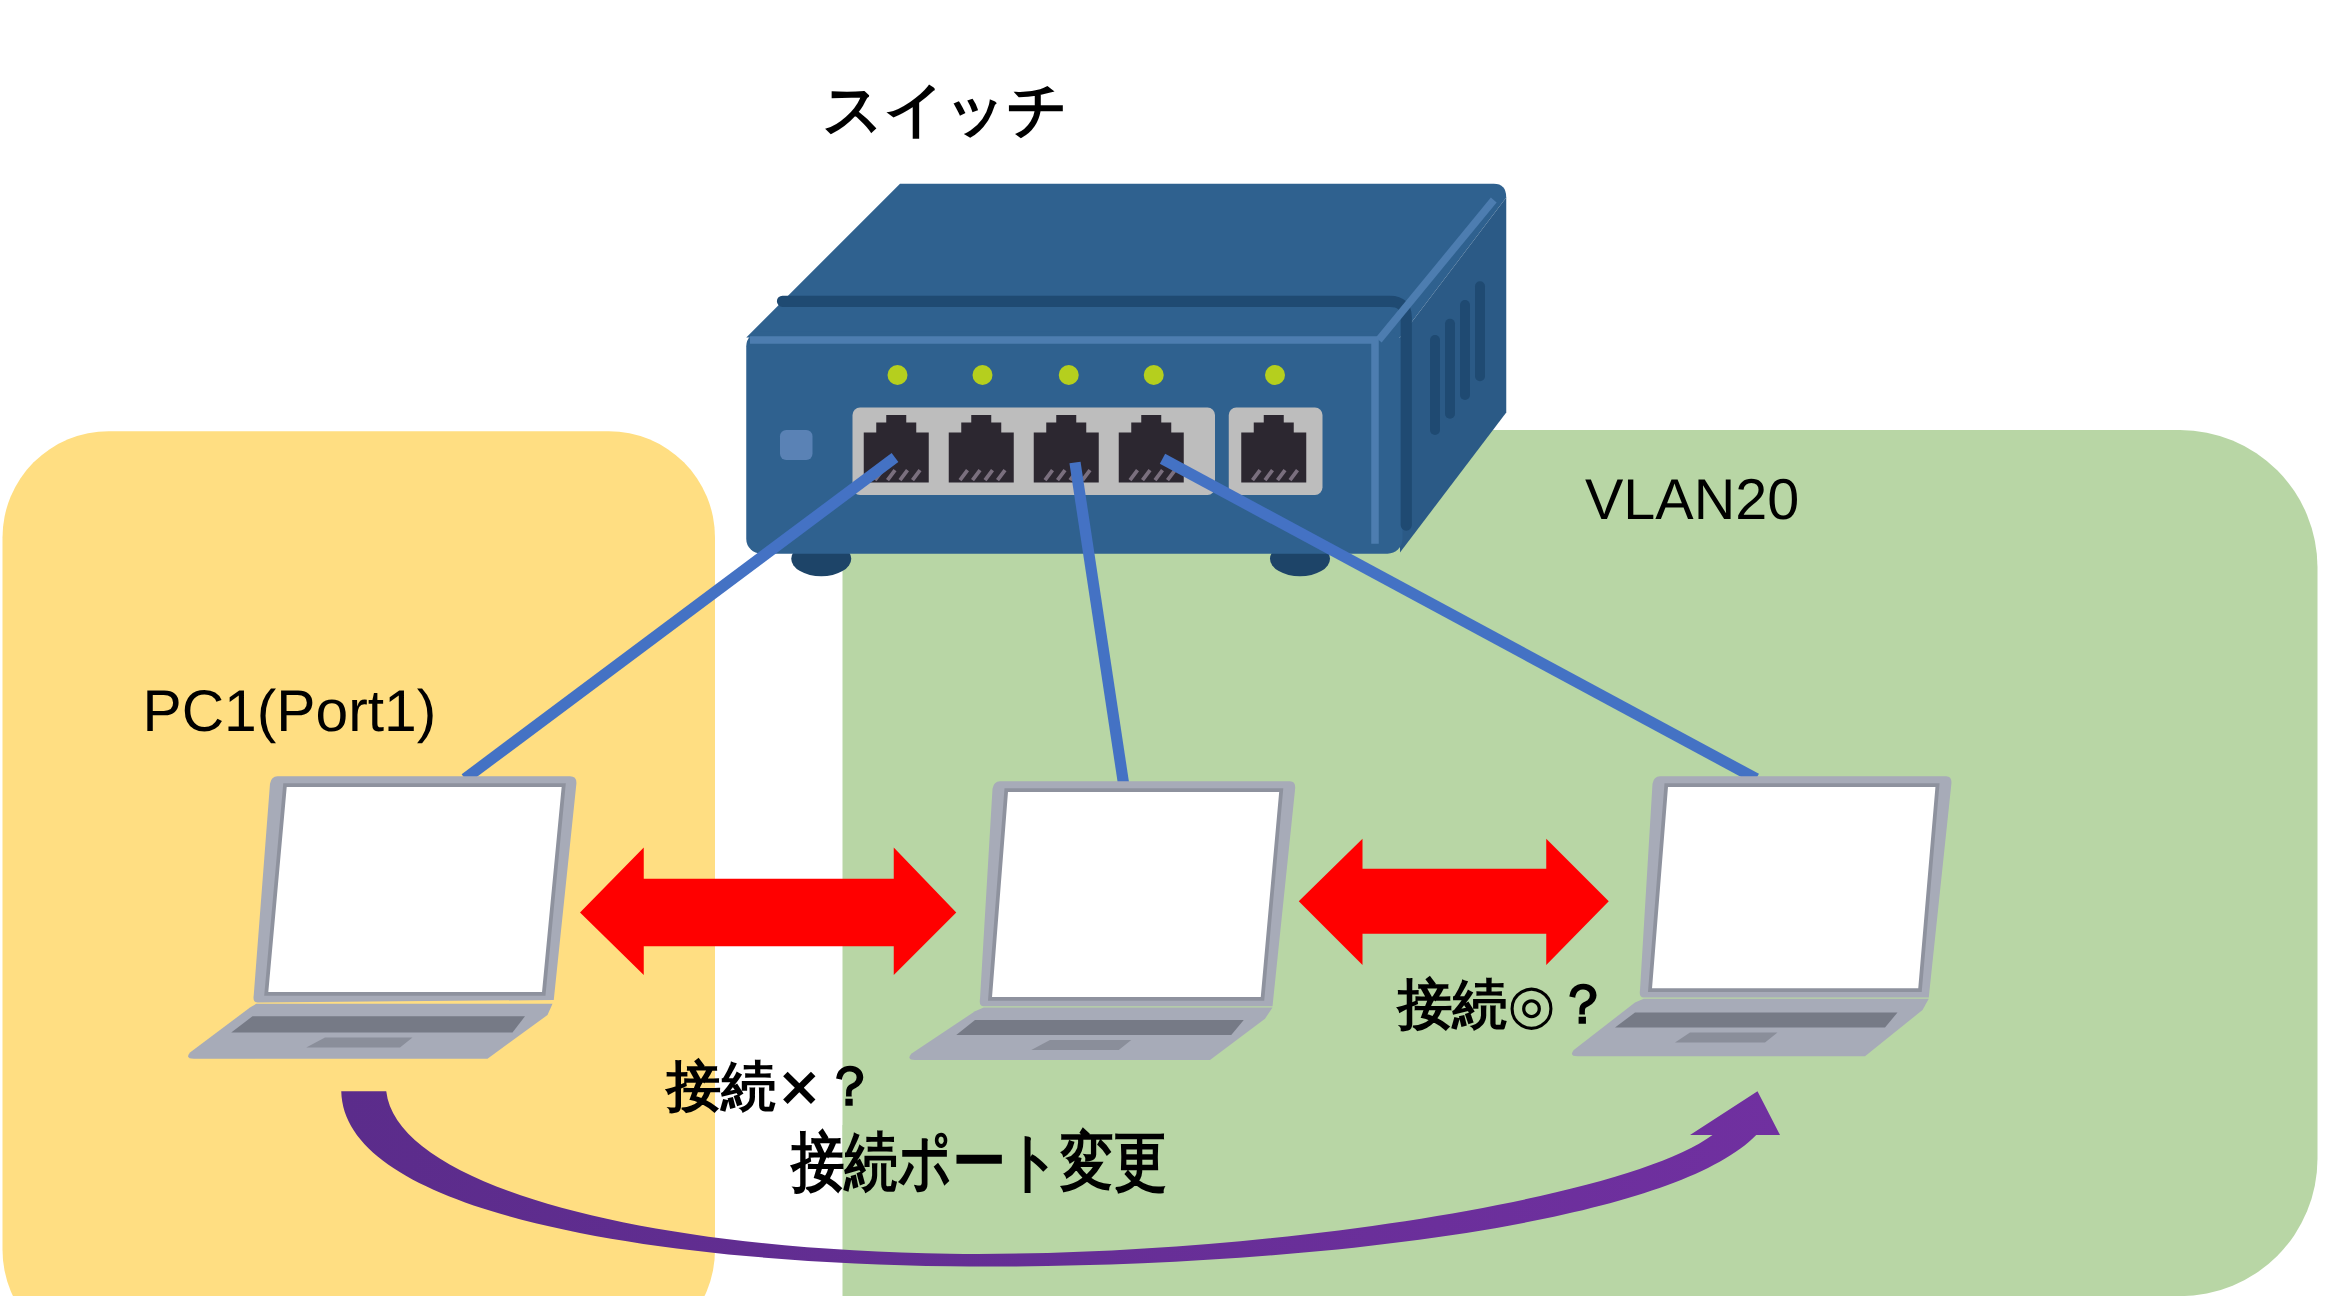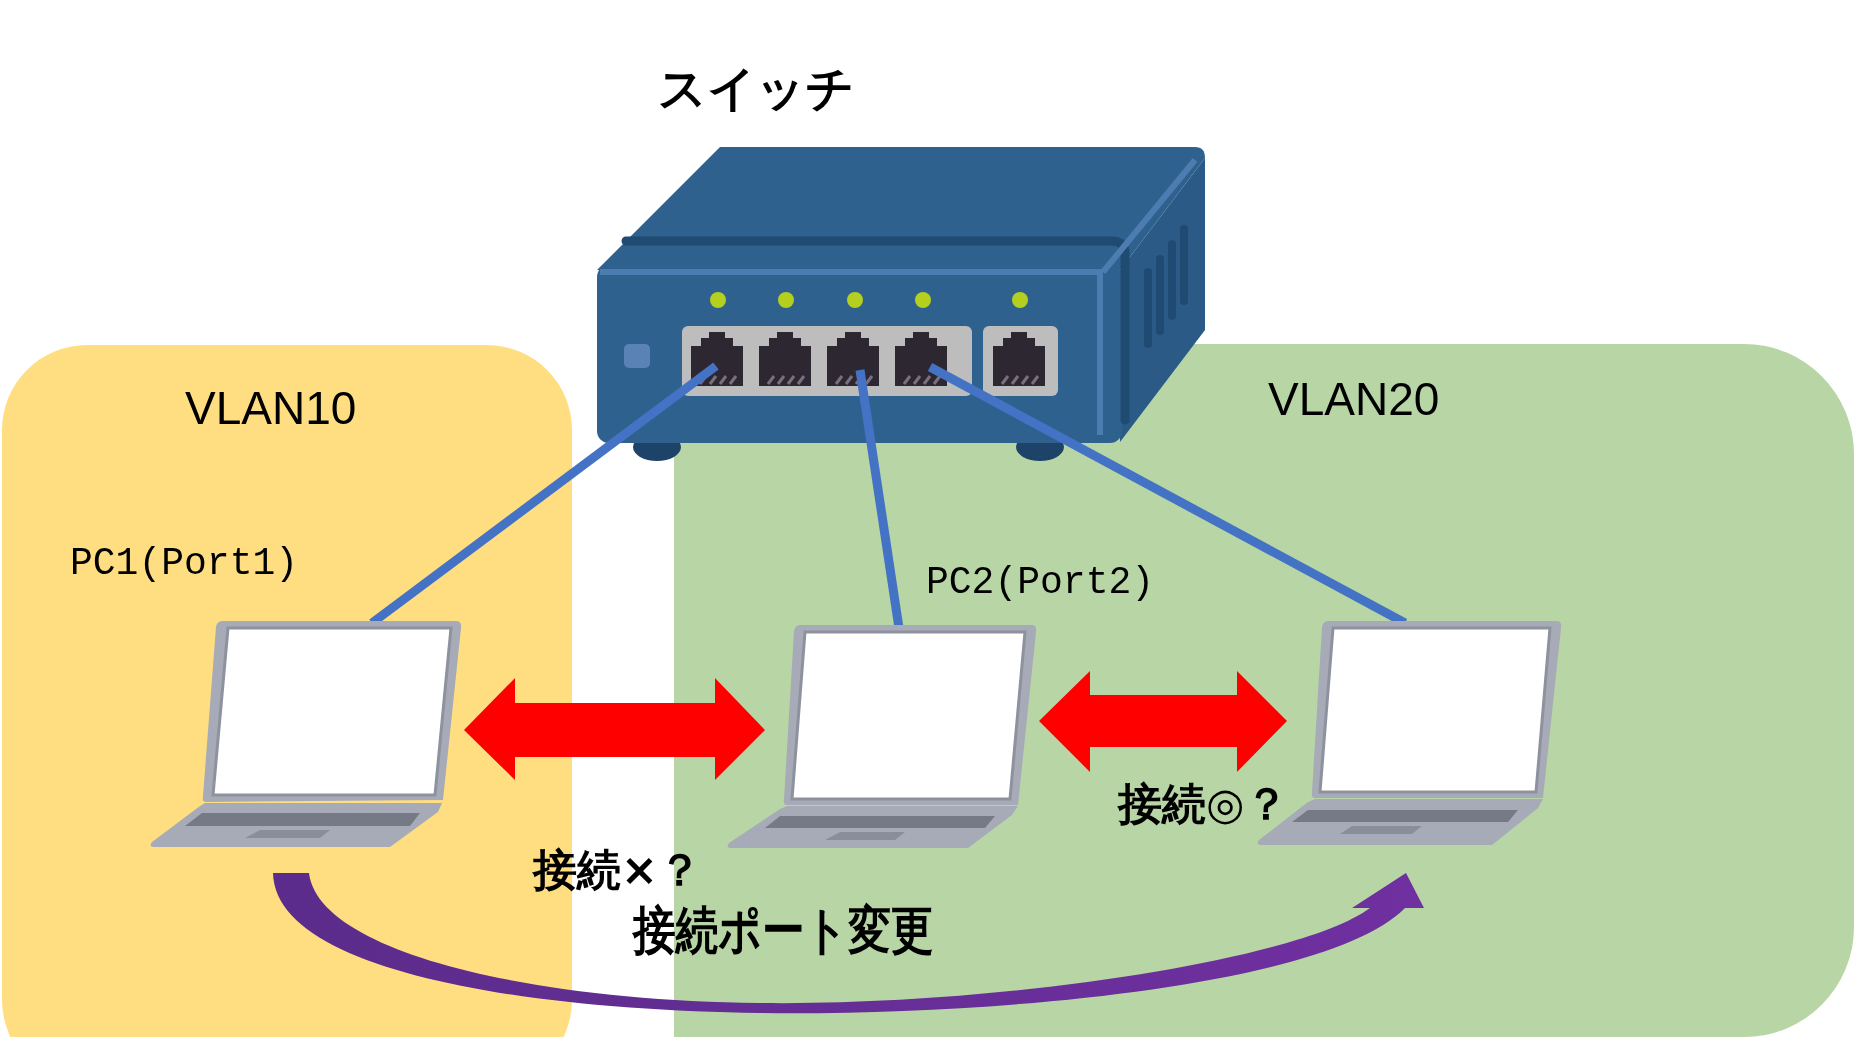--- a/index.html
+++ b/index.html
@@ -1,21 +1,21 @@
 <!DOCTYPE html>
 <html><head>
 <meta charset="utf-8">
 <style>
   html, body { margin:0; padding:0; background:#ffffff; }
   body { width:1863px; height:1037px; position:relative; overflow:hidden;
          font-family:"DejaVu Sans","Liberation Sans",sans-serif; }
   #stage { position:absolute; left:0; top:0; width:1641px; height:1037px; }
   .lbl { position:absolute; color:#000; white-space:nowrap; line-height:1; }
   .vlan-title { font-size:46px; font-family:"Liberation Sans","DejaVu Sans",sans-serif; }
-  .pc-title { font-size:38px; font-family:Liberation Mono, monospace; }
+  .pc-title { font-size:47px; font-family:Liberation Sans, sans-serif;margin-left:44px; }
   .jp { font-size:44px; font-weight:bold; font-family:"DejaVu Sans",sans-serif; }
   .jp-big { font-size:52px; font-weight:bold; font-family:"DejaVu Sans",sans-serif; transform:scaleX(0.82); transform-origin:left top; }
 </style>
 </head>
 <body>
 
 <div id="stage">
 <svg width="1863" height="1037" viewBox="0 0 1863 1037" xmlns="http://www.w3.org/2000/svg">
   <defs>
     <linearGradient id="purpleGrad" x1="0" y1="0" x2="1" y2="0">
@@ -109,20 +109,18 @@
   </g>
 
   <path fill="#FF0000" d="M464,730 L515,678 L515,703 L715,703 L715,678 L765,730 L715,780 L715,757 L515,757 L515,780 Z"></path>
   <path fill="#FF0000" d="M1039,721 L1090,671 L1090,695 L1237,695 L1237,671 L1287,721 L1237,772 L1237,747 L1090,747 L1090,772 Z"></path>
 
   <path fill="url(#purpleGrad)" d="M273,873 L309,873 C318,950 520,1000 760,1003 C1000,1006 1300,960 1370,908 L1352,908 L1406,873 L1424,908 L1405,908 C1330,985 1000,1016 760,1013 C520,1010 275,970 273,873 Z"></path>
 </svg>
 
 
 <div class="lbl jp" style="left:658px; top:64px; font-size:48px;">スイッチ</div>
-<div class="lbl vlan-title" style="left:185px; top:385px;">VLAN10</div>
 <div class="lbl vlan-title" style="left:1268px; top:376px;">VLAN20</div>
 <div class="lbl pc-title" style="left:70px; top:545px;">PC1(Port1)</div>
-<div class="lbl pc-title" style="left:926px; top:564px;">PC2(Port2)</div>
 <div class="lbl jp" style="left:533px; top:848px;">接続×？</div>
 <div class="lbl jp" style="left:1070px; top:782px;margin-left:48px;">接続◎？</div>
 <div class="lbl jp-big" style="left:633px; top:904px;">接続ポート変更</div>
 </div>
 
 </body></html>

